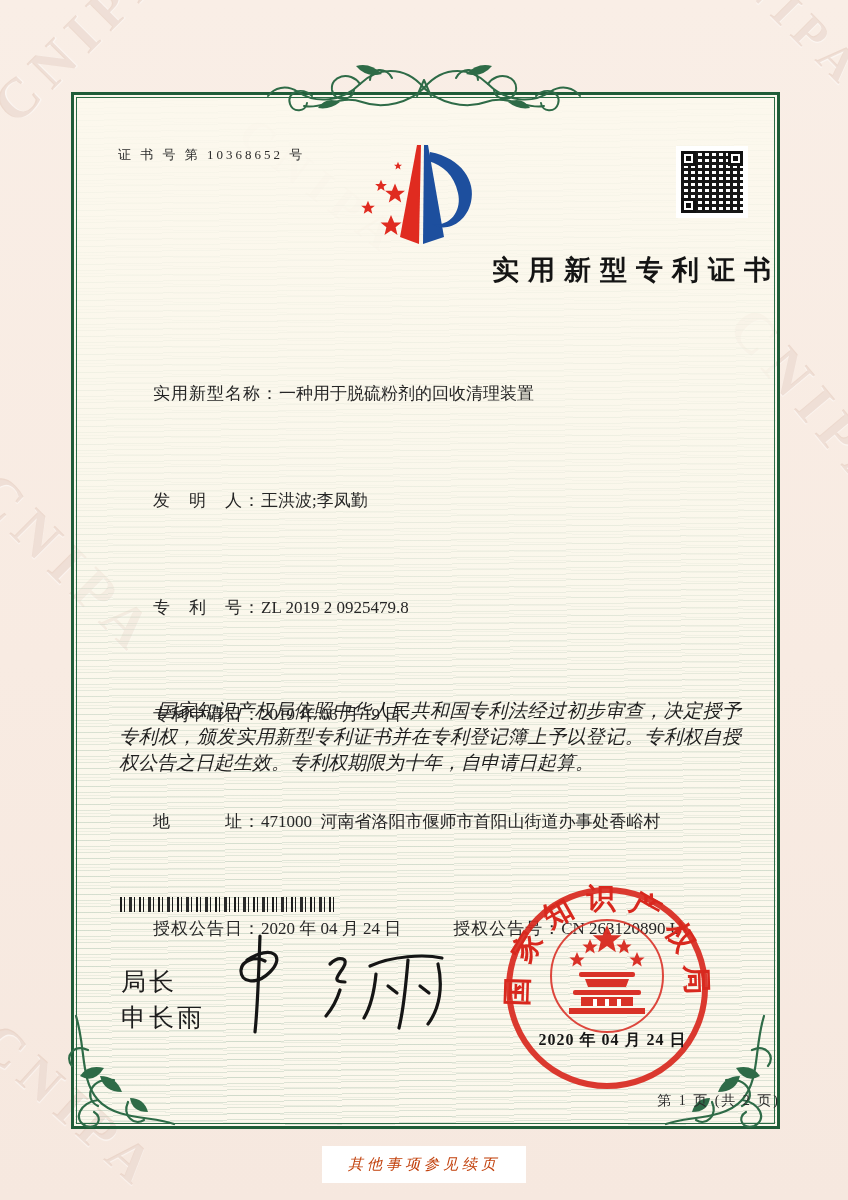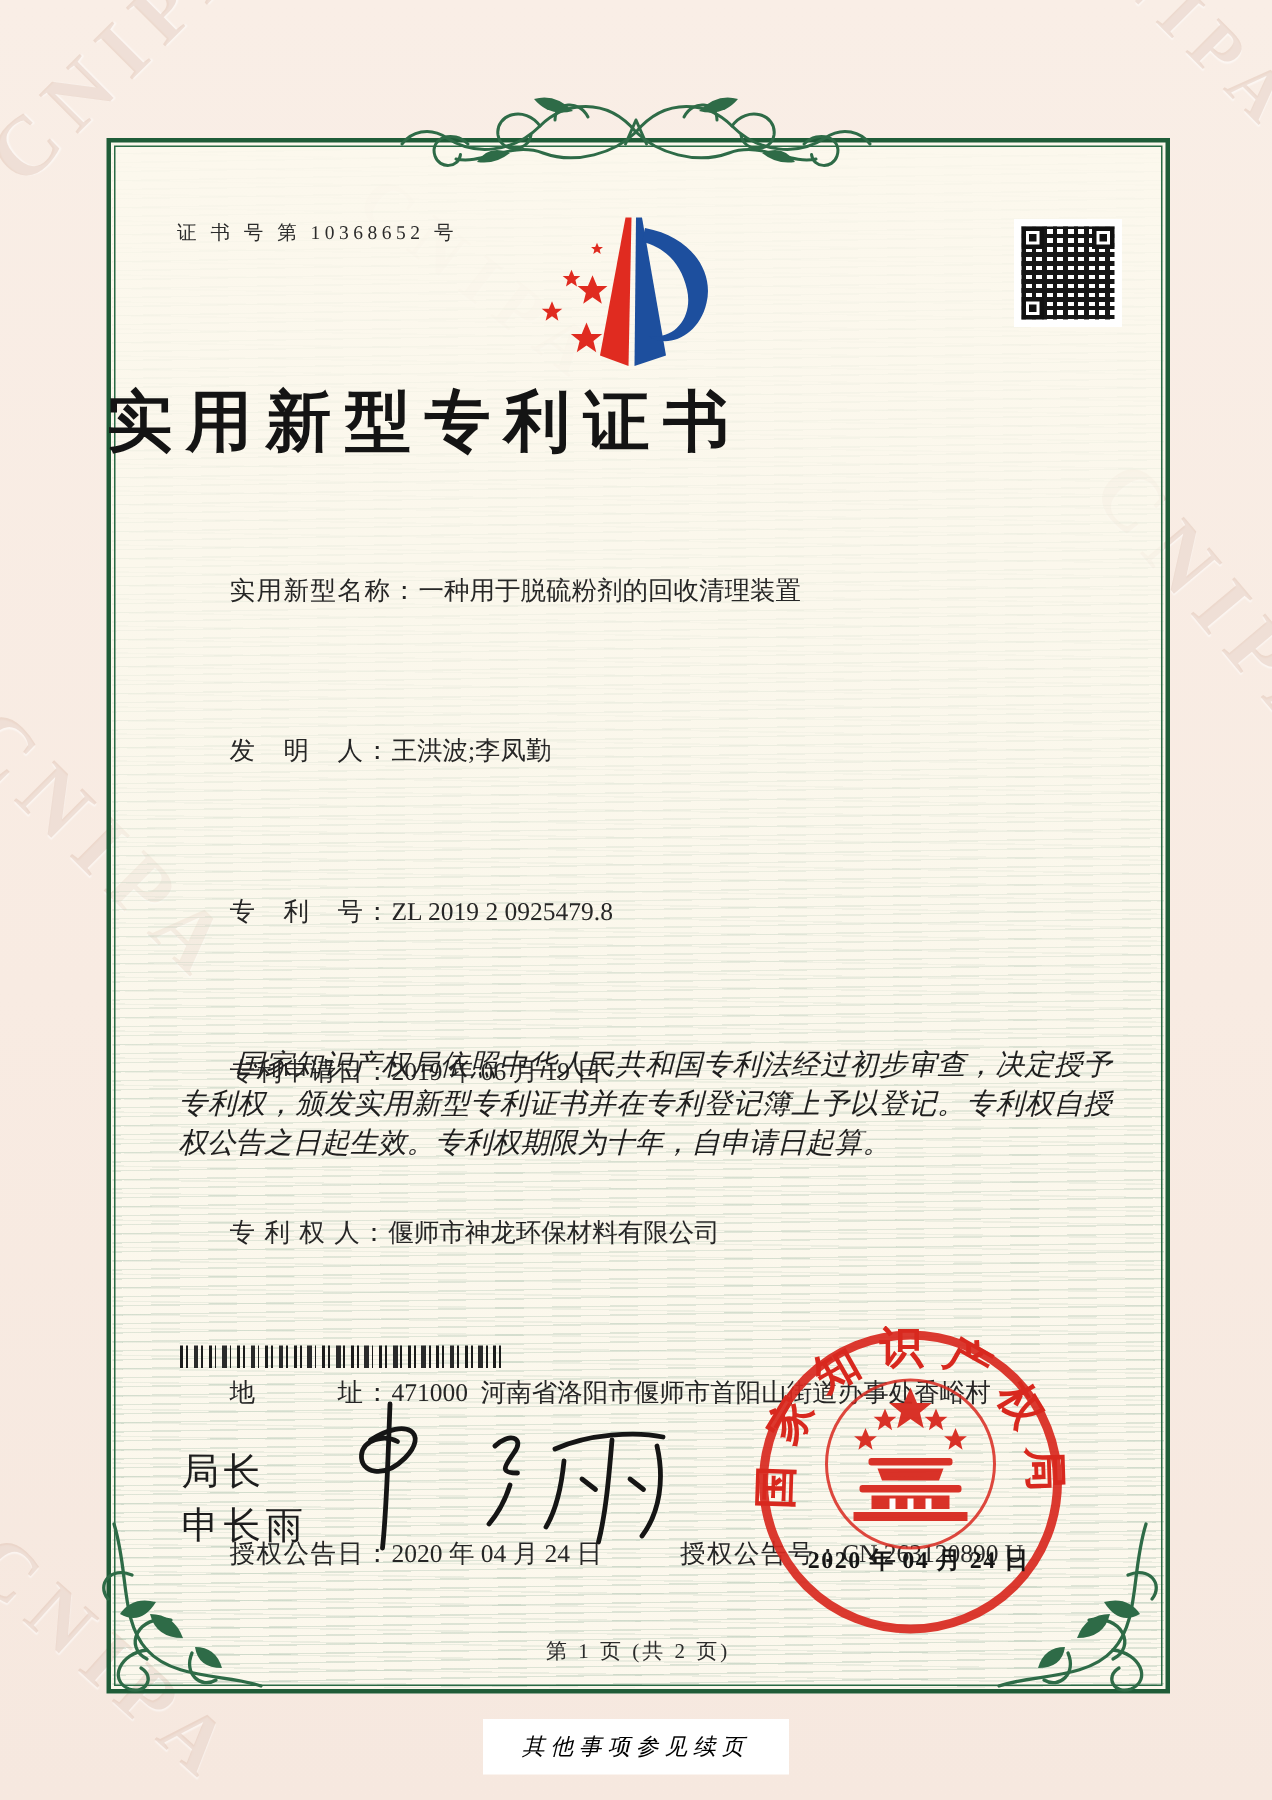--- a/index.html
+++ b/index.html
@@ -61,22 +61,22 @@
   .qr-noise{
     position:absolute;inset:0;
     background:
       repeating-linear-gradient(0deg,#161616 0 3px,transparent 3px 6px),
       repeating-linear-gradient(90deg,#161616 0 3px,transparent 3px 7px);
   }
   .qr-f{position:absolute;width:15px;height:15px;border:3px solid #111;background:#fff;box-sizing:border-box;}
   .qr-f i{position:absolute;inset:2px;background:#111;}
   .qr-tl{left:0;top:0}.qr-tr{right:0;top:0}.qr-bl{left:0;bottom:0}
   .title{
-    position:absolute;left:71px;width:709px;top:252px;text-align:left;
-    font-size:44px;font-weight:bold;letter-spacing:9px;color:#141414;
+    position:absolute;left:71px;width:709px;top:252px;text-align:right;
+    font-size:27px;font-weight:bold;letter-spacing:9px;color:#141414;
   }
   .fields{position:absolute;left:119px;top:352px;width:630px;font-size:17px;color:#262626;}
   .field-row{margin-bottom:23px;line-height:28px;white-space:pre-wrap;}
   .field-label{letter-spacing:1px;}
   .field-pair2{margin-left:52px;}
   .body-text{
     position:absolute;left:119px;top:698px;width:622px;
     font-size:19px;line-height:26px;color:#1f1f1f;
     text-align:justify;font-style:italic;
   }
@@ -90,25 +90,25 @@
         #2a2a2a 9px 12px,transparent 12px 14px,
         #1c1c1c 14px 15px,transparent 15px 19px);
   }
   .director{position:absolute;left:121px;top:964px;font-size:25px;letter-spacing:3px;line-height:36px;color:#1d1d1d;}
   .signature{position:absolute;left:212px;top:930px;}
   .seal{position:absolute;left:503px;top:884px;width:208px;height:208px;}
   .seal-date{
     position:absolute;left:520px;top:1030px;width:185px;text-align:center;
     font-size:16px;letter-spacing:1px;color:#151515;font-weight:600;
   }
-  .page-no{position:absolute;left:71px;width:709px;top:1092px;text-align:center;font-size:14px;letter-spacing:2px;color:#2b2b2b;}
+  .page-no{position:absolute;left:71px;width:709px;top:1092px;text-align:right;font-size:14px;letter-spacing:2px;color:#2b2b2b;}
   .footer-note{
     position:absolute;left:50%;transform:translateX(-50%);top:1146px;
     background:#ffffff;padding:9px 26px;font-size:15px;letter-spacing:4px;
-    color:#000000;font-style:italic;
+    color:#c2410c;font-style:italic;
   }
 </style>
 </head>
 <body>
 
 <div class="page">
 
   <span class="wm wm-a">CNIPA</span>
   <span class="wm wm-b">CNIPA</span>
   <span class="wm wm-c">CNIPA</span>
@@ -221,23 +221,20 @@
         <span class="field-label">实用新型名称：</span><span>一种用于脱硫粉剂的回收清理装置</span>
       </div>
       <div class="field-row">
         <span class="field-label">发　明　人：</span><span>王洪波;李凤勤</span>
       </div>
       <div class="field-row">
         <span class="field-label">专　利　号：</span><span>ZL 2019 2 0925479.8</span>
       </div>
       <div class="field-row">
         <span class="field-label">专利申请日：</span><span>2019 年 06 月 19 日</span>
-      </div>
-      <div class="field-row">
-        <span class="field-label">专 利 权 人：</span><span>偃师市神龙环保材料有限公司</span>
       </div>
       <div class="field-row">
         <span class="field-label">地　　　址：</span><span>471000  河南省洛阳市偃师市首阳山街道办事处香峪村</span>
       </div>
       <div class="field-row">
         <span class="field-label">授权公告日：</span><span>2020 年 04 月 24 日</span><span class="field-pair2"><span class="field-label">授权公告号：</span><span>CN 263120890 U</span></span>
       </div>
     </div>
 
     <div class="body-text">

